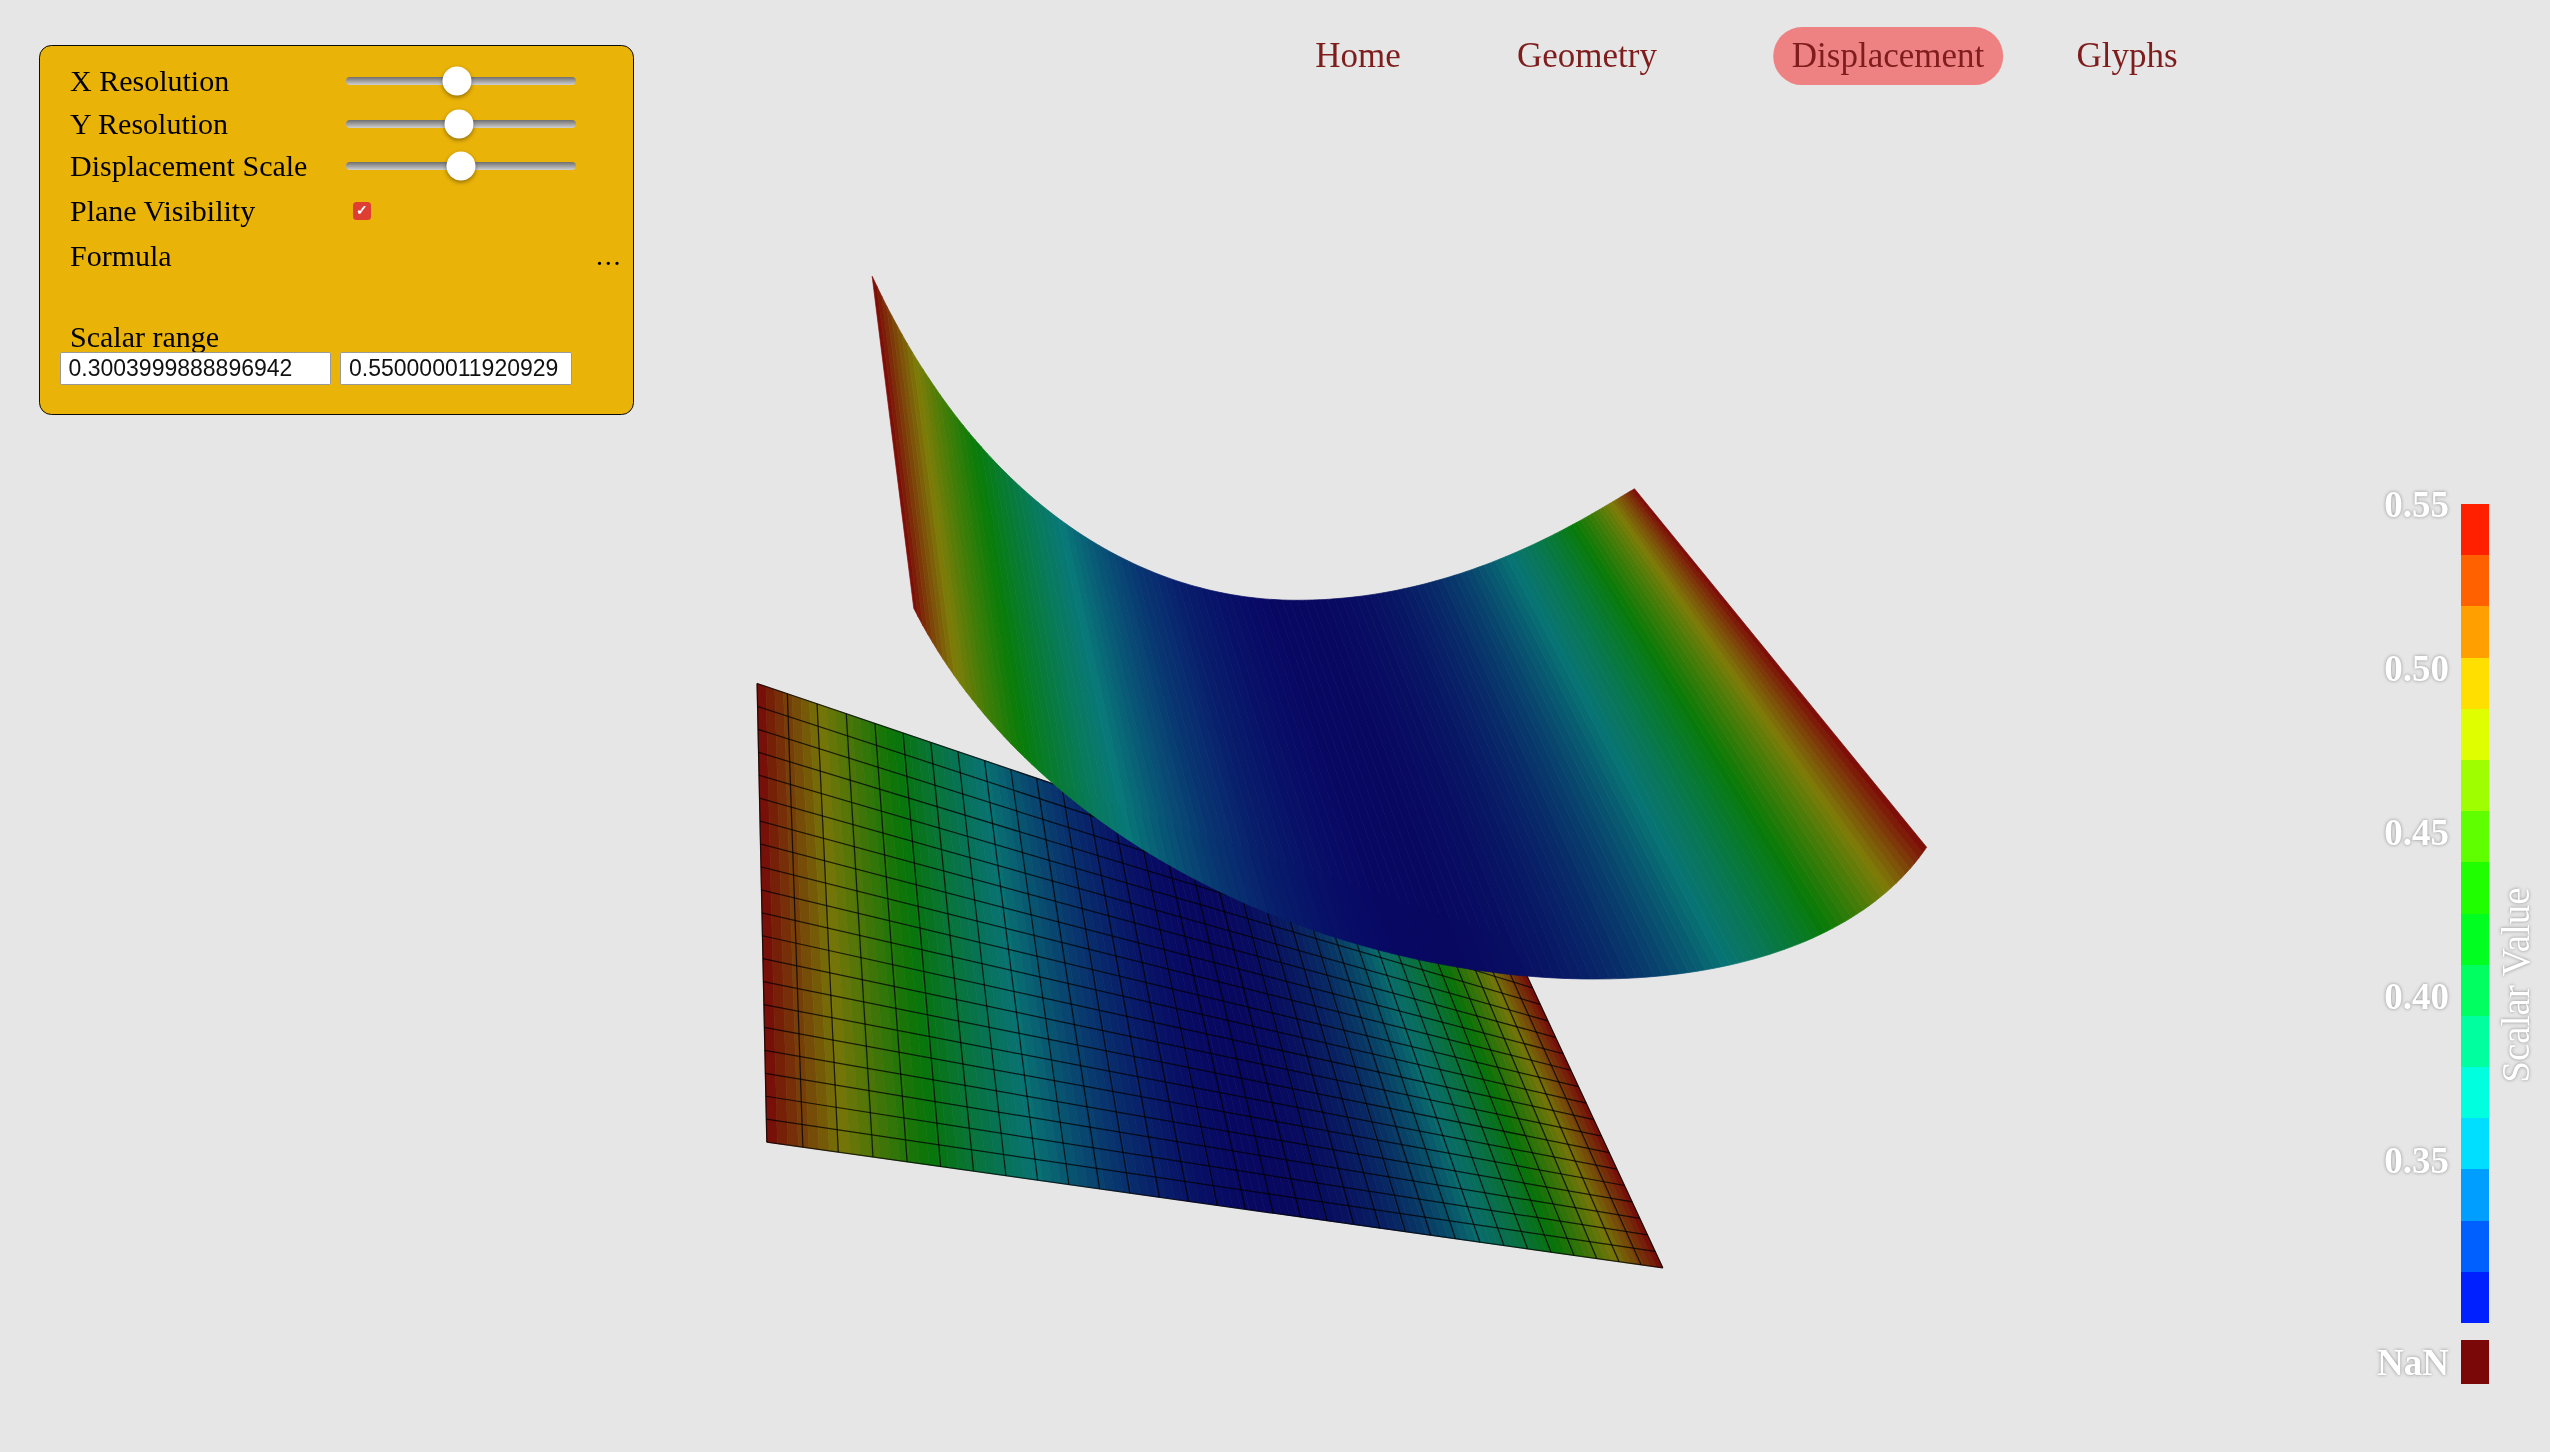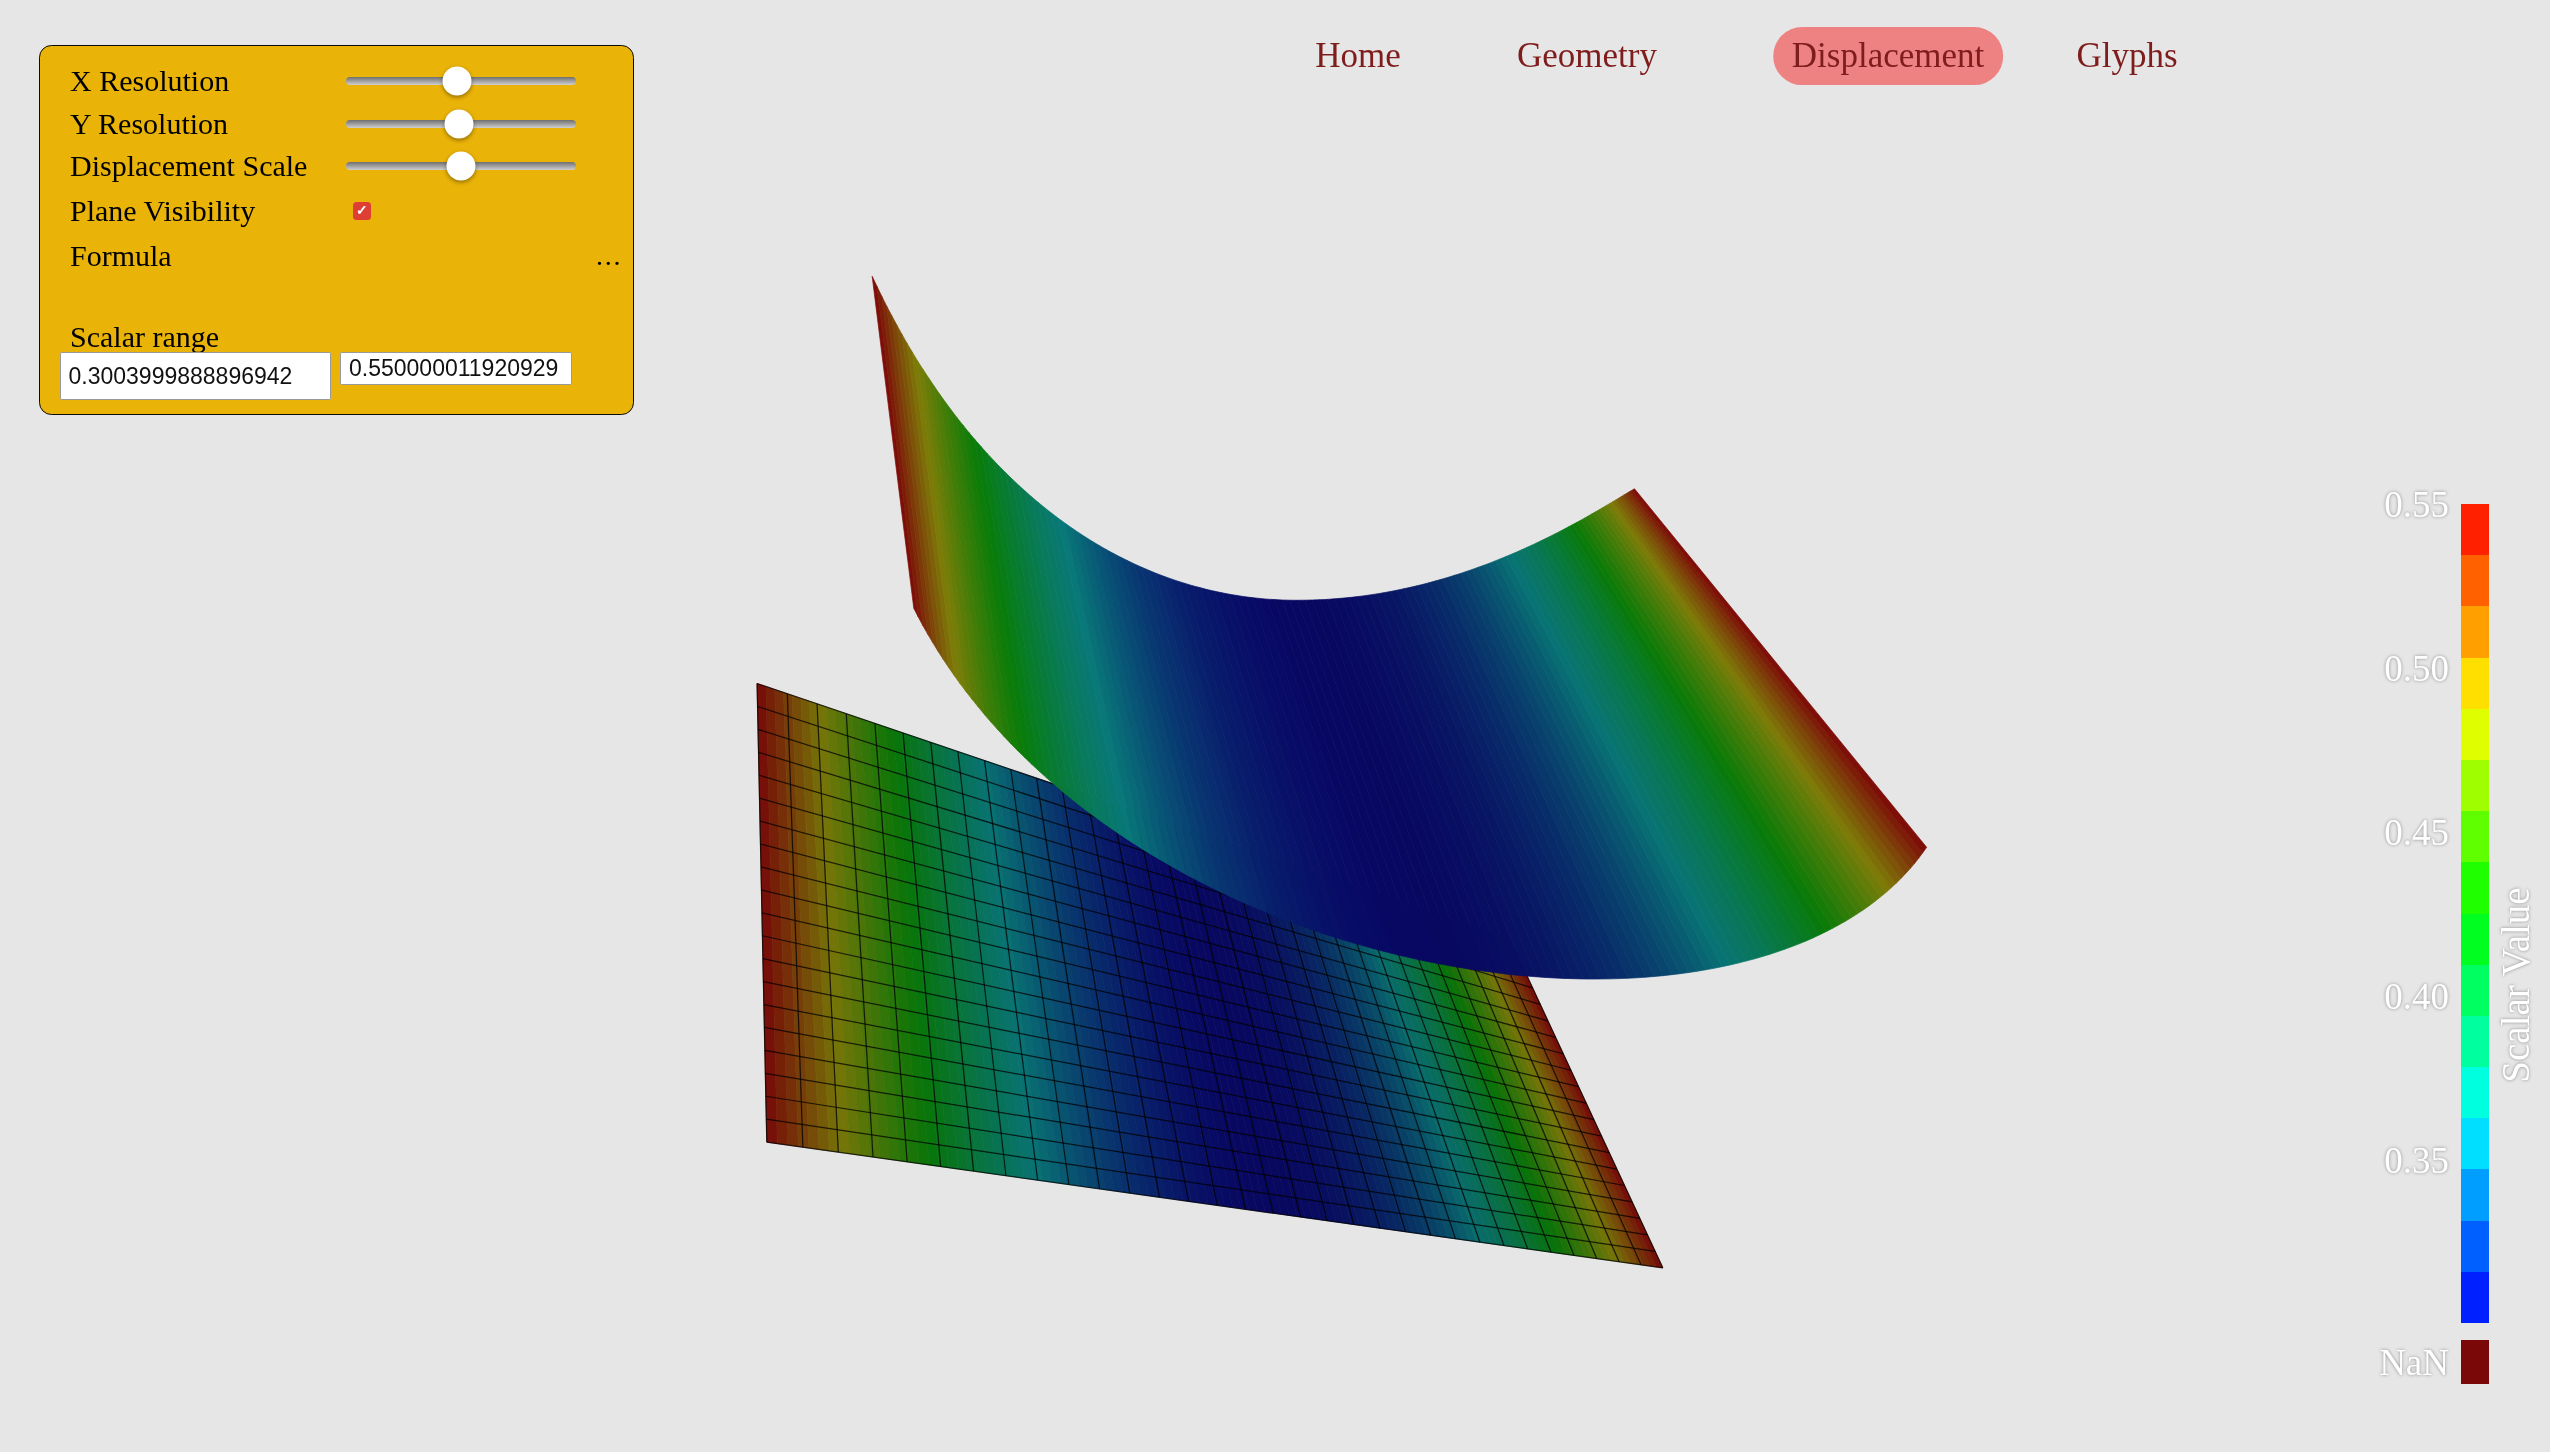--- a/index.html
+++ b/index.html
@@ -5,26 +5,26 @@
   html,body{margin:0;padding:0}
   body{width:2550px;height:1452px;position:relative;background:#e6e6e6;overflow:hidden;font-family:"Liberation Serif",serif}
   #panel{position:absolute;left:39px;top:45px;width:593px;height:368px;background:#eab308;border:1.8px solid #0a0a0a;border-radius:12.4px}
   .plabel{position:absolute;left:30px;transform:translateY(-50%);font-size:30px;color:#000;white-space:nowrap}
   .track{position:absolute;left:306px;width:230px;height:8px;border-radius:4.4px;background:linear-gradient(180deg,#6f6f6f,#cfcfcf);transform:translateY(-50%)}
   .thumb{position:absolute;top:50%;width:29px;height:29px;background:#fff;border-radius:50%;transform:translate(-50%,-50%);box-shadow:0 1.8px 4.4px rgba(0,0,0,.4)}
   .checkbox{position:absolute;left:313px;top:156px;width:17.7px;height:17.7px;background:#df3e33;border-radius:3.5px;color:#fff;font:bold 14px/17.7px "Liberation Sans",sans-serif;text-align:center}
   .dots{position:absolute;right:10.6px;top:210px;transform:translateY(-50%);font-size:28px;letter-spacing:1.8px}
   input.txt{position:absolute;border:0.9px solid #999;border-radius:1.8px;font-family:"Liberation Sans",sans-serif;color:#111;padding:0 0 0 8px;background:#fff;margin:0;box-sizing:border-box}
   #formulaInput{left:19.5px;top:228px;width:568px;height:37px;font-size:24px}
-  #rangeMin{left:19.5px;top:306px;width:271px;height:48px;font-size:23px}
+  #rangeMin{left:19.5px;top:306px;width:271px;height:33px;font-size:23px}
   #rangeMax{left:300px;top:306px;width:232px;height:33px;font-size:23px}
   .nav-item{position:absolute;top:56px;transform:translate(-50%,-50%);font-size:35px;color:#7f1d1d;white-space:nowrap}
   .nav-pill{background:#ee8181;border-radius:30px;padding:8.9px 18.6px}
   #scene{position:absolute;left:0;top:0}
-  .lg-num{position:absolute;width:151px;text-align:right;transform:translateY(-50%);font-size:37px;font-weight:normal;color:#fff;text-shadow:0 0.9px 3.5px rgba(0,0,0,.4)}
+  .lg-num{position:absolute;width:151px;text-align:right;transform:translateY(-50%);font-size:37px;font-weight:bold;color:#fff;text-shadow:0 0.9px 3.5px rgba(0,0,0,.4)}
   #legendBar{position:absolute;left:2461px;top:504px;width:28px;height:819px;display:flex;flex-direction:column}
   #legendBar div{flex:1}
   #nanSwatch{position:absolute;left:2461px;top:1340px;width:28px;height:44px}
   #legendTitle{position:absolute;left:2515px;top:985px;transform:translate(-50%,-50%) rotate(-90deg);font-size:39px;color:#fff;white-space:nowrap;text-shadow:0 0.9px 3.5px rgba(0,0,0,.4)}
 </style>
 </head>
 <body>
 
 <div id="panel">
   <div class="plabel" style="top:35px">X Resolution</div>

